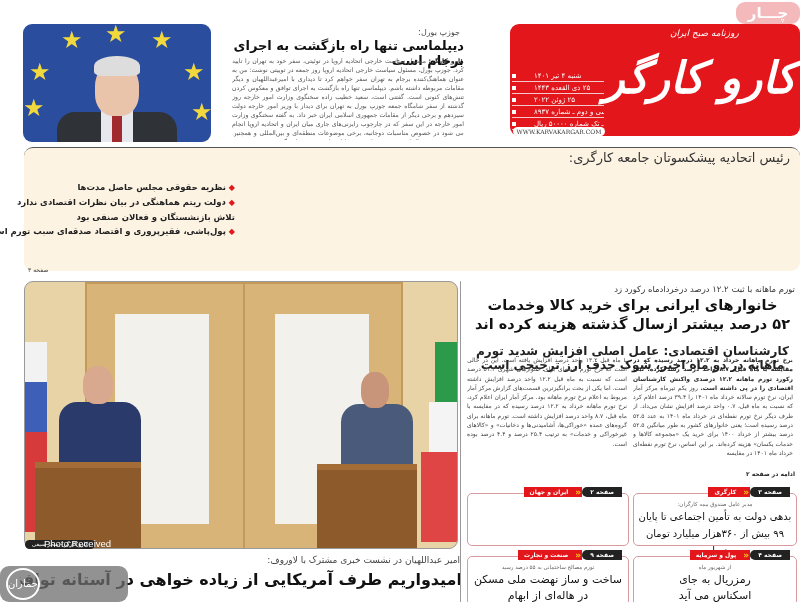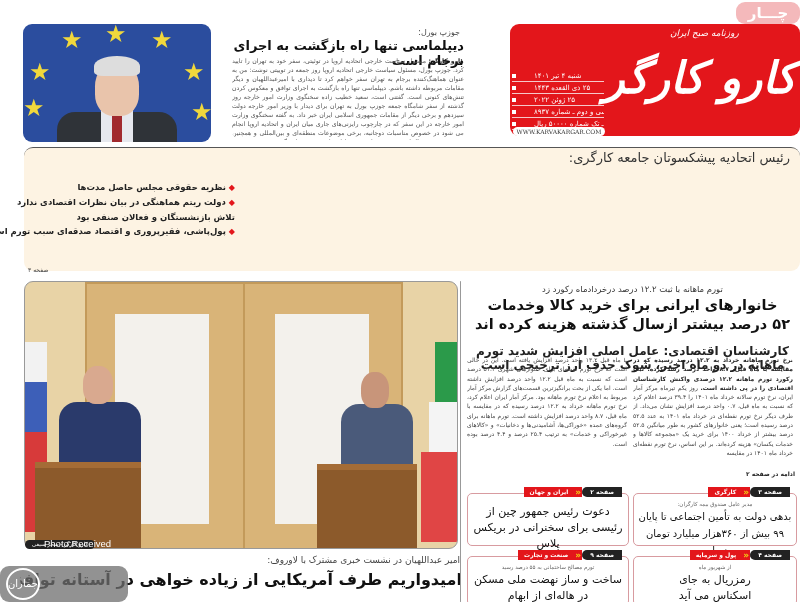--- a/index.html
+++ b/index.html
@@ -50,21 +50,21 @@
 
   
   #lavrov-kicker { left: 140px; top: 555px; width: 320px; font-size: 9px; color: #444; }
   #lavrov-headline { left: 20px; top: 570px; width: 442px; font-size: 16px; font-weight: bold; color: #111; white-space: nowrap; overflow: hidden; }
   #watermark { left: 0px; top: 566px; width: 128px; height: 36px; background: rgba(110,110,110,0.75); }
   #watermark-logo { left: 6px; top: 568px; width: 34px; height: 32px; border: 2px solid #fff; border-radius: 50%; color: #fff; font-size: 10px; text-align: left; line-height: 28px; }
   #watermark-text { left: 44px; top: 538px; color: #fff; font-size: 9.5px; line-height: 12px; font-family: "Liberation Sans", sans-serif; }
 
   
   #vert-rule { left: 460px; top: 281px; width: 1px; height: 321px; background: #999; }
-  #infl-kicker { left: 470px; top: 284px; width: 325px; font-size: 8.5px; color: #333; text-align: center; }
+  #infl-kicker { left: 470px; top: 284px; width: 325px; font-size: 8.5px; color: #333; text-align: right; }
   #infl-headline { left: 470px; top: 296px; width: 325px; font-size: 14.5px; font-weight: bold; color: #111; text-align: center; line-height: 19px; }
   #infl-sub { left: 470px; top: 344px; width: 325px; font-size: 12px; color: #222; font-weight: bold; text-align: center; }
   .infl-col { top: 355px; width: 160px; font-size: 6px; line-height: 9.3px; color: #444; text-align: justify; height: 124px; overflow: hidden; }
   #infl-col-right { left: 633px; }
   #infl-col-left { left: 467px; }
   .infl-col b { color: #222; }
   #infl-continue { left: 630px; top: 470px; width: 165px; font-size: 6px; font-weight: bold; color: #222; }
 
   
   .card { position: absolute; border: 1px solid #d89ba0; border-radius: 5px; background: #fff; }
@@ -189,21 +189,20 @@
   </div>
   <div class="card-kicker">مدیر عامل صندوق بیمه کارگران:</div>
   <div class="card-title" style="top:14px;font-size:10px;line-height:17px;">بدهی دولت به تأمین اجتماعی تا پایان ۹۹ بیش از ۳۶۰هزار میلیارد تومان بوده است</div>
 </div>
 <div class="card rtl" style="left:467px;top:493px;width:162px;height:53px;">
   <div class="card-label">
     <span class="card-section">ایران و جهان</span>
     <span class="card-chev">«</span>
     <span class="card-page">صفحه ۲</span>
   </div>
-  <div class="card-title" style="top:10px;">دعوت رئیس جمهور چین از رئیسی برای سخنرانی در بریکس پلاس</div>
 </div>
 <div class="card rtl" style="left:633px;top:556px;width:164px;height:50px;">
   <div class="card-label">
     <span class="card-section">پول و سرمایه</span>
     <span class="card-chev">«</span>
     <span class="card-page">صفحه ۴</span>
   </div>
   <div class="card-kicker">از شهریور ماه</div>
   <div class="card-title" style="top:15px;left:30px;right:30px;">رمزریال به جای اسکناس می آید</div>
 </div>

